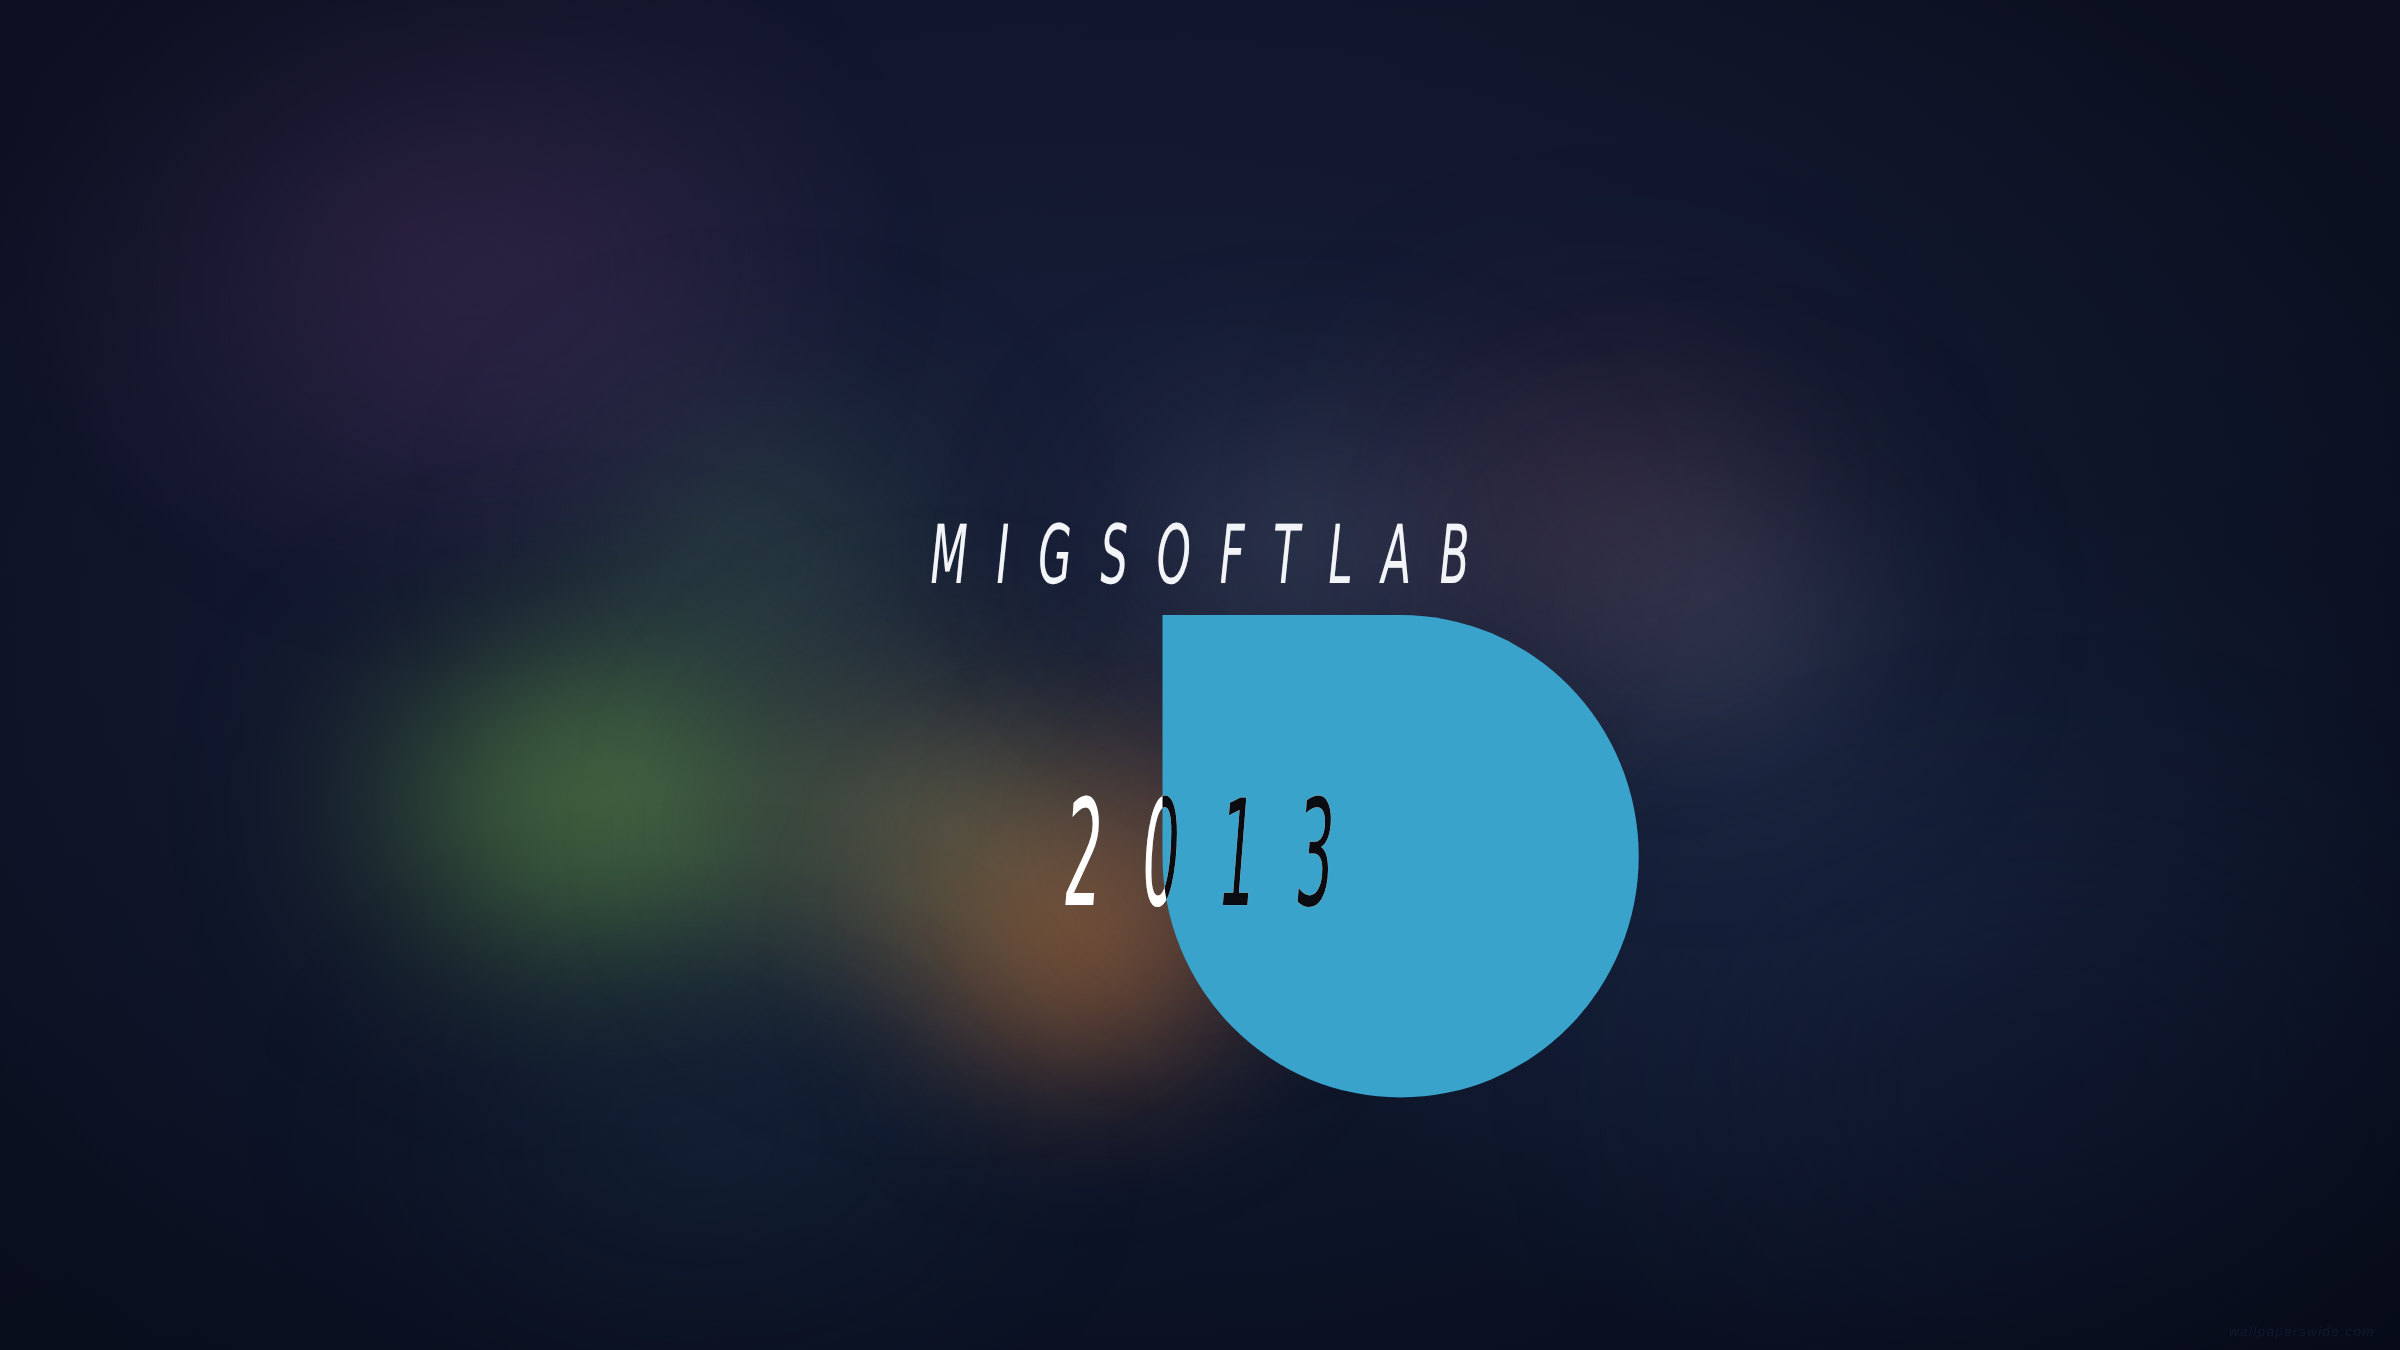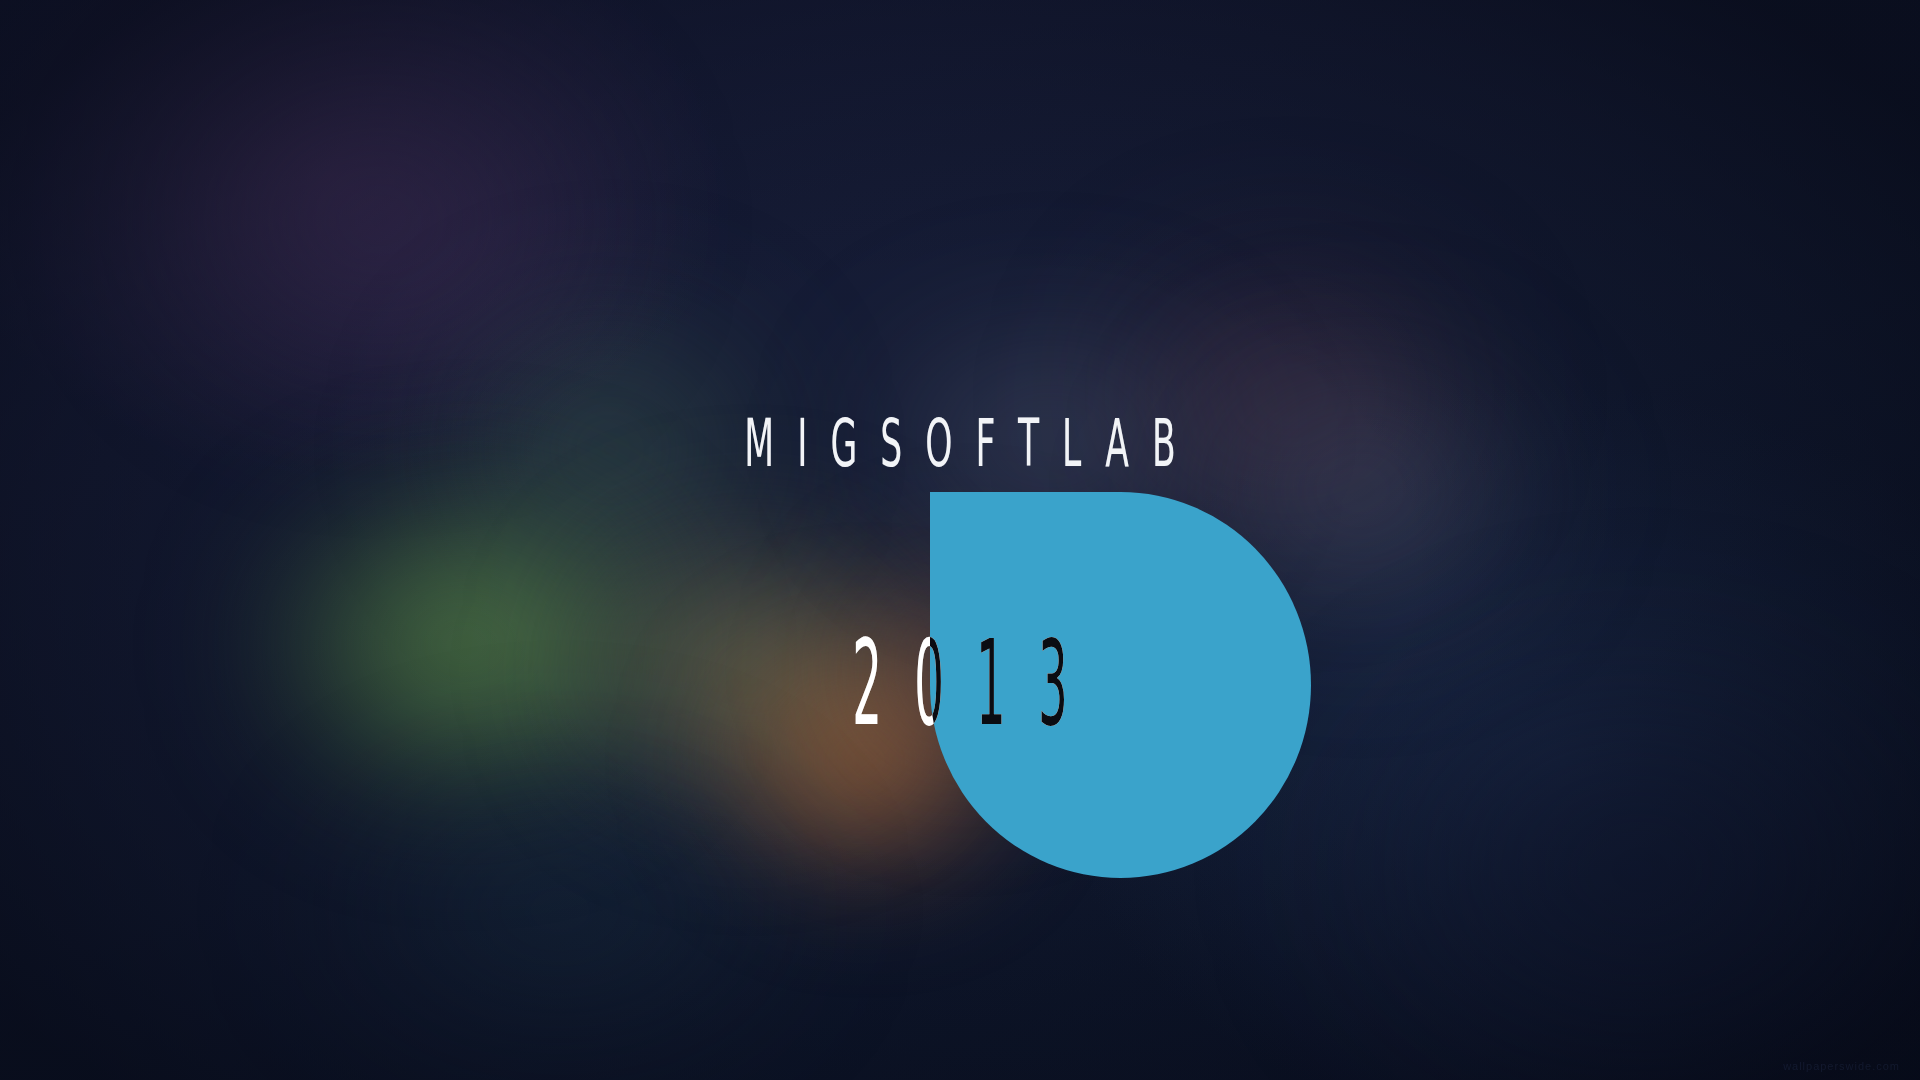--- a/index.html
+++ b/index.html
@@ -11,20 +11,21 @@
   body {
     font-family: "Liberation Sans", sans-serif;
   }
 
   #wallpaper {
     position: relative;
     width: 1920px;
     height: 1080px;
     overflow: hidden;
     background: #151a30;
+    font-style: italic;
   }
 
   
   .bg-base {
     position: absolute;
     inset: 0;
     background:
       radial-gradient(ellipse 560px 420px at 330px 180px, rgba(58,44,82,0.85) 0%, rgba(58,44,82,0) 70%),
       radial-gradient(ellipse 700px 520px at 1560px 760px, rgba(26,40,70,0.9) 0%, rgba(26,40,70,0) 72%),
       linear-gradient(160deg, #1b2040 0%, #161c36 28%, #121a31 55%, #0d1529 78%, #0b1124 100%);

